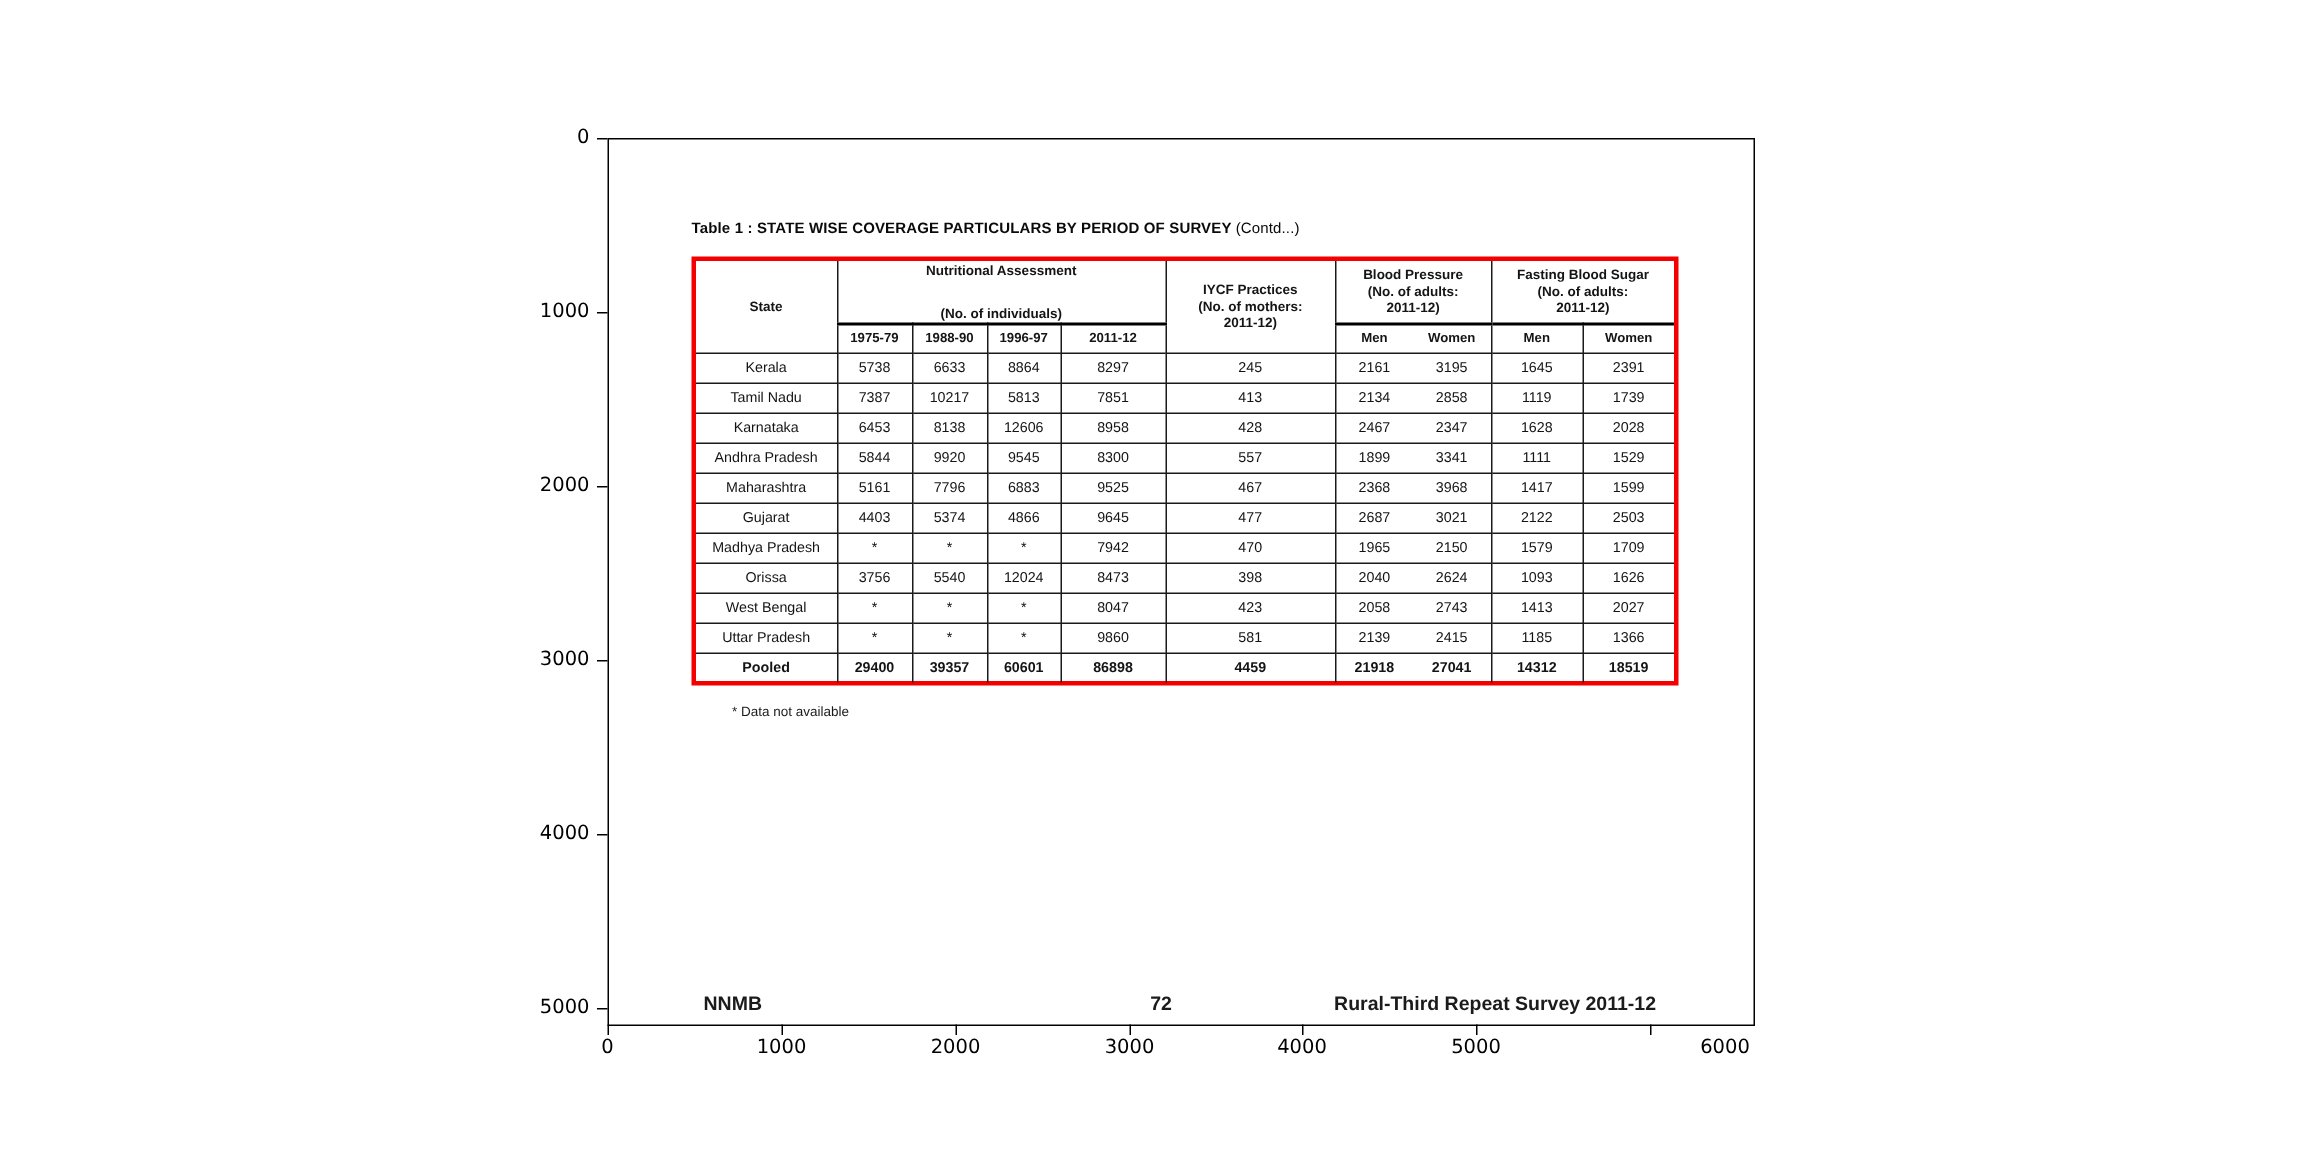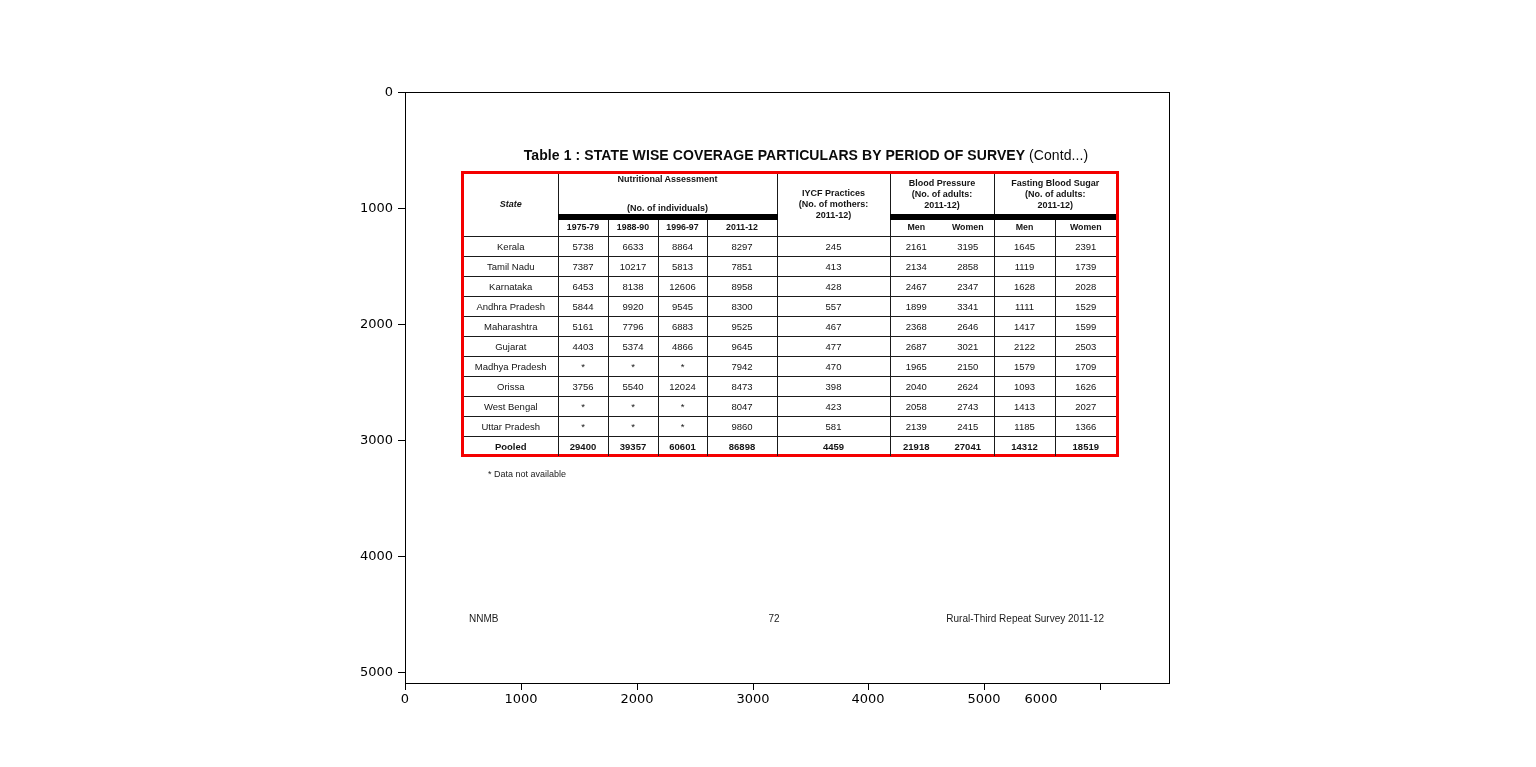--- a/index.html
+++ b/index.html
@@ -15,57 +15,57 @@
   .tick-label {
     position:absolute; font-family:"DejaVu Sans", sans-serif;
     font-size:13px; line-height:14px; color:#000;
   }
   .ytick-label { width:60px; text-align:right; }
   .xtick-label { width:70px; text-align:center; }
   .tick-mark { position:absolute; background:#000; }
 
   
   .doc-title {
-    position:absolute; left:476px; top:146px; width:658px;
-    text-align:center; font-size:14px; font-weight:bold; color:#0a0a0a;
+    position:absolute; left:460px; top:146px; width:658px;
+    font-size:10px; font-weight:bold; color:#0a0a0a;
     letter-spacing:0.1px; white-space:nowrap;
   }
   .doc-title .contd { font-weight:normal; }
 
   .tbl-wrap {
     position:absolute; left:460px; top:170px; width:658px; height:286px;
     border:3px solid #f40000; box-sizing:border-box; background:#fff;
   }
   table.doc {
     width:100%; height:100%; border-collapse:collapse; table-layout:fixed;
     border:hidden;
   }
   table.doc th, table.doc td {
     border:1px solid #1a1a1a; padding:0 1px; text-align:center;
     vertical-align:middle; color:#141414; font-family:"Liberation Sans", sans-serif;
   }
   thead th { font-weight:bold; font-size:9px; line-height:11px; }
   tr.hrow1 { height:42px; }
   tr.hrow2 { height:19px;padding-left:43px; }
-  tr.hrow1 th.grp { border-bottom:6px solid #000000; }
+  tr.hrow1 th.grp { border-bottom:2px solid #000000; }
   tr.hrow2 th { font-size:8.8px; border-bottom:1px solid #1a1a1a; }
   th.span2 { border-bottom:1px solid #1a1a1a; }
   .gap-top { margin-top:18px; }
   tbody td { border-top:none; border-bottom:none; height:19px; font-size:9.5px; }
   tr.sep td { border-top:1px solid #1a1a1a; }
   tr.bold td { font-weight:bold; }
   td.state, th.state-h { text-align:left; padding-left:5px; }
-  th.state-h { text-align:center; padding-left:0;font-style:italic; }
+  th.state-h { text-align:center; padding-left:0; }
   .hid-r { border-right:hidden !important; }
   .hid-l { border-left:hidden !important; }
 
   .doc-note {
     position:absolute; left:487px; top:468px; font-size:9px; color:#1b1b1b;
   }
-  .doc-footer { position:absolute; top:612px; font-size:10px; color:#1b1b1b; }
+  .doc-footer { position:absolute; top:660px; font-size:13px; color:#1b1b1b;font-weight:bold; }
   .foot-left  { left:468px; }
   .foot-center{ left:755px; width:36px; text-align:center; }
   .foot-right { left:883px; width:220px; text-align:right; }
 </style>
 </head>
 <body>
 
 <div>
 
   <div class="plot-area">
@@ -175,21 +175,21 @@
                 <td>1529</td>
               </tr>
               <tr class="sep ">
                 <td class="state">Maharashtra</td>
                 <td>5161</td>
                 <td>7796</td>
                 <td>6883</td>
                 <td>9525</td>
                 <td>467</td>
                 <td class="hid-r">2368</td>
-                <td class="hid-l">2646</td>
+                <td class="hid-l">3968</td>
                 <td>1417</td>
                 <td>1599</td>
               </tr>
               <tr class="">
                 <td class="state">Gujarat</td>
                 <td>4403</td>
                 <td>5374</td>
                 <td>4866</td>
                 <td>9645</td>
                 <td>477</td>
@@ -290,15 +290,15 @@
       <div class="tick-label xtick-label" style="left: 486px; top: 692px;">1000</div>
       <div class="tick-mark" style="left: 637px; top: 683px; width: 1px; height: 7px;"></div>
       <div class="tick-label xtick-label" style="left: 602px; top: 692px;">2000</div>
       <div class="tick-mark" style="left: 753px; top: 683px; width: 1px; height: 7px;"></div>
       <div class="tick-label xtick-label" style="left: 718px; top: 692px;">3000</div>
       <div class="tick-mark" style="left: 868px; top: 683px; width: 1px; height: 7px;"></div>
       <div class="tick-label xtick-label" style="left: 833px; top: 692px;">4000</div>
       <div class="tick-mark" style="left: 984px; top: 683px; width: 1px; height: 7px;"></div>
       <div class="tick-label xtick-label" style="left: 949px; top: 692px;">5000</div>
       <div class="tick-mark" style="left: 1100px; top: 683px; width: 1px; height: 7px;"></div>
-      <div class="tick-label xtick-label" style="left: 1006px; top: 692px;">6000</div>
+      <div class="tick-label xtick-label" style="left: 1115px; top: 692px;">6000</div>
     </div>
 </div>
 
 </body></html>

